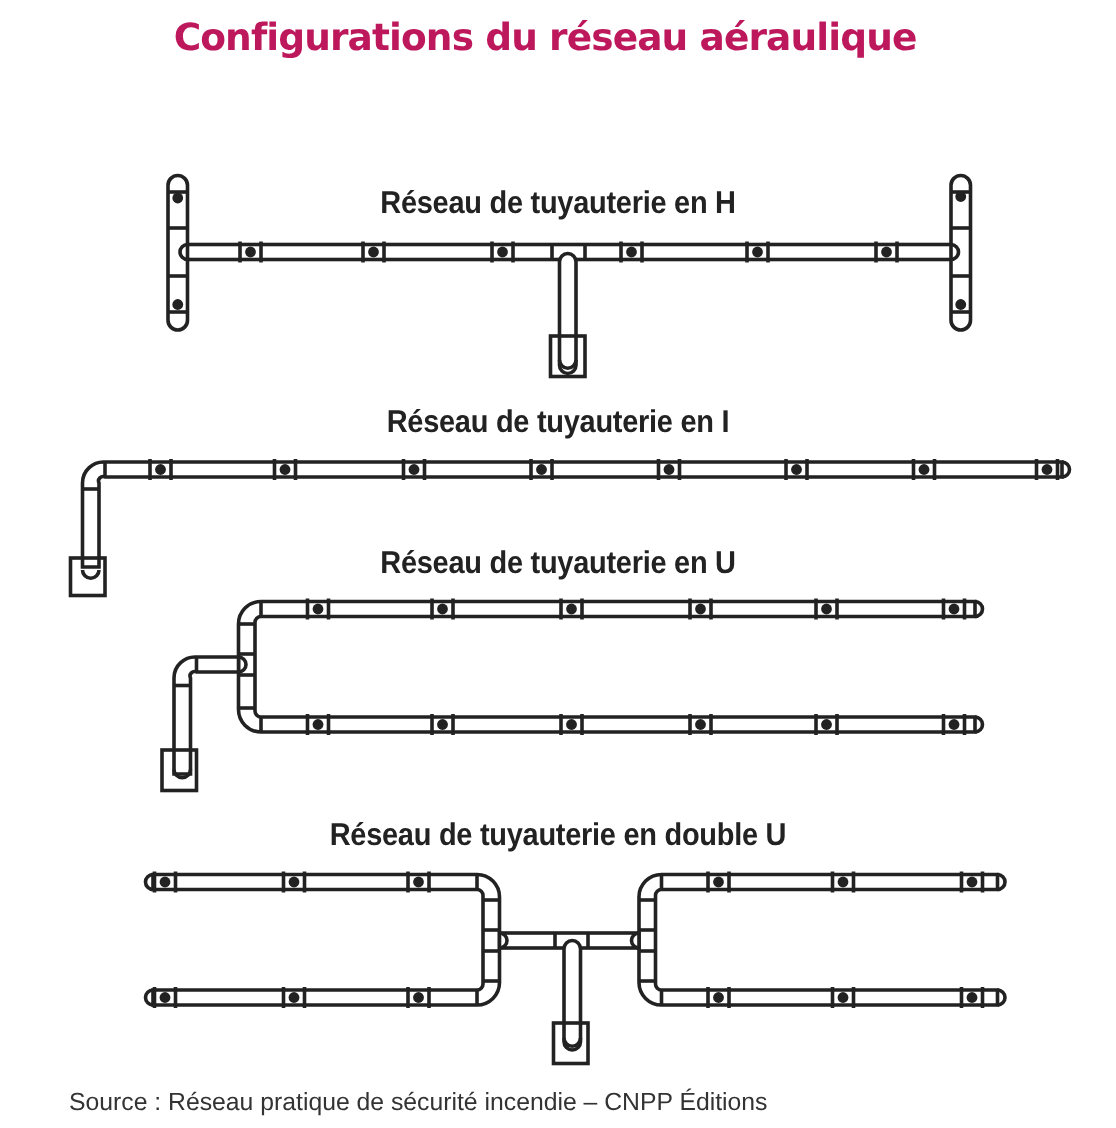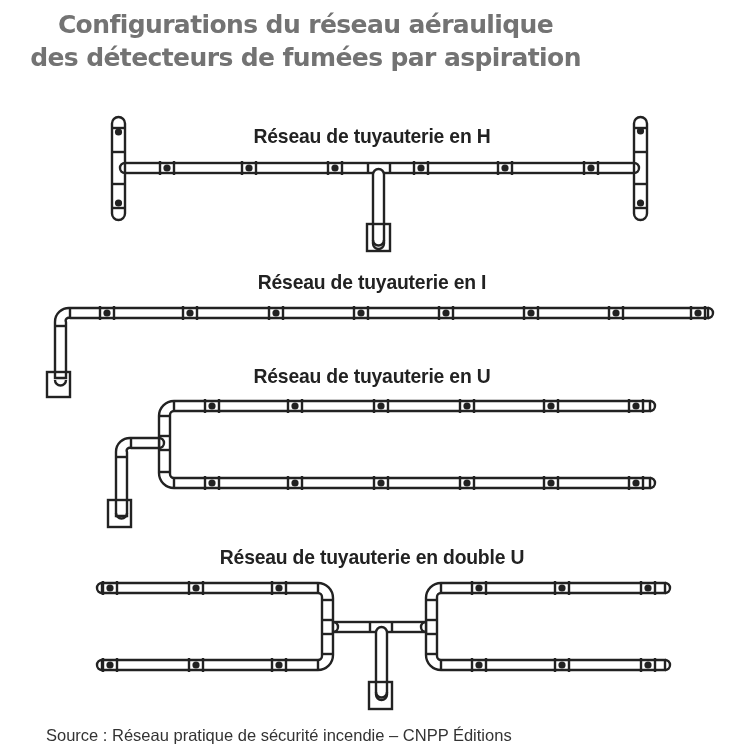--- a/index.html
+++ b/index.html
@@ -1,19 +1,19 @@
 <!DOCTYPE html>
 <html><head>
 <meta charset="utf-8">
 <style>
   html, body { margin: 0; padding: 0; background: #ffffff; }
   body { width: 744px; height: 752px; position: relative; overflow: hidden; font-family: "Liberation Sans", sans-serif; }
   .title {
-    position: absolute; left: 0; top: 8px; width: 611px; text-align: center;
-    color: #737373; font-family: "DejaVu Sans", sans-serif; font-weight: bold;
+    position: absolute; left: 0; top: 8px; width: 611px; text-align: right;
+    color: #be185d; font-family: "DejaVu Sans", sans-serif; font-weight: bold;
     font-size: 25px; line-height: 33px; letter-spacing: -0.6px;
   }
   .section-label {
     position: absolute; width: 744px; text-align: center; left: 0;
     font-family: "Liberation Sans", sans-serif; font-weight: bold; font-size: 21px;
     color: #222222; letter-spacing: -0.2px; transform: scaleX(0.92);
   }
   .source {
     position: absolute; left: 46px; top: 726px; font-size: 16.5px; color: #333333;
     font-family: "Liberation Sans", sans-serif;
@@ -21,21 +21,20 @@
   svg.diagram { position: absolute; left: 0; top: 0; }
   .pipe { fill: #ffffff; stroke: #222222; stroke-width: 2.4; }
   .line { stroke: #222222; stroke-width: 2.4; fill: none; }
   .dot { fill: #222222; }
 </style>
 </head>
 <body>
 
 <div class="title">
   <div>Configurations du réseau aéraulique</div>
-  <div>des détecteurs de fumées par aspiration</div>
 </div>
 
 <div class="section-label" style="top:124px;">Réseau de tuyauterie en H</div>
 <div class="section-label" style="top:270px;">Réseau de tuyauterie en I</div>
 <div class="section-label" style="top:364px;">Réseau de tuyauterie en U</div>
 <div class="section-label" style="top:545px;">Réseau de tuyauterie en double U</div>
 
 <svg class="diagram" width="744" height="752" viewBox="0 0 744 752" xmlns="http://www.w3.org/2000/svg">
   <defs>
 

